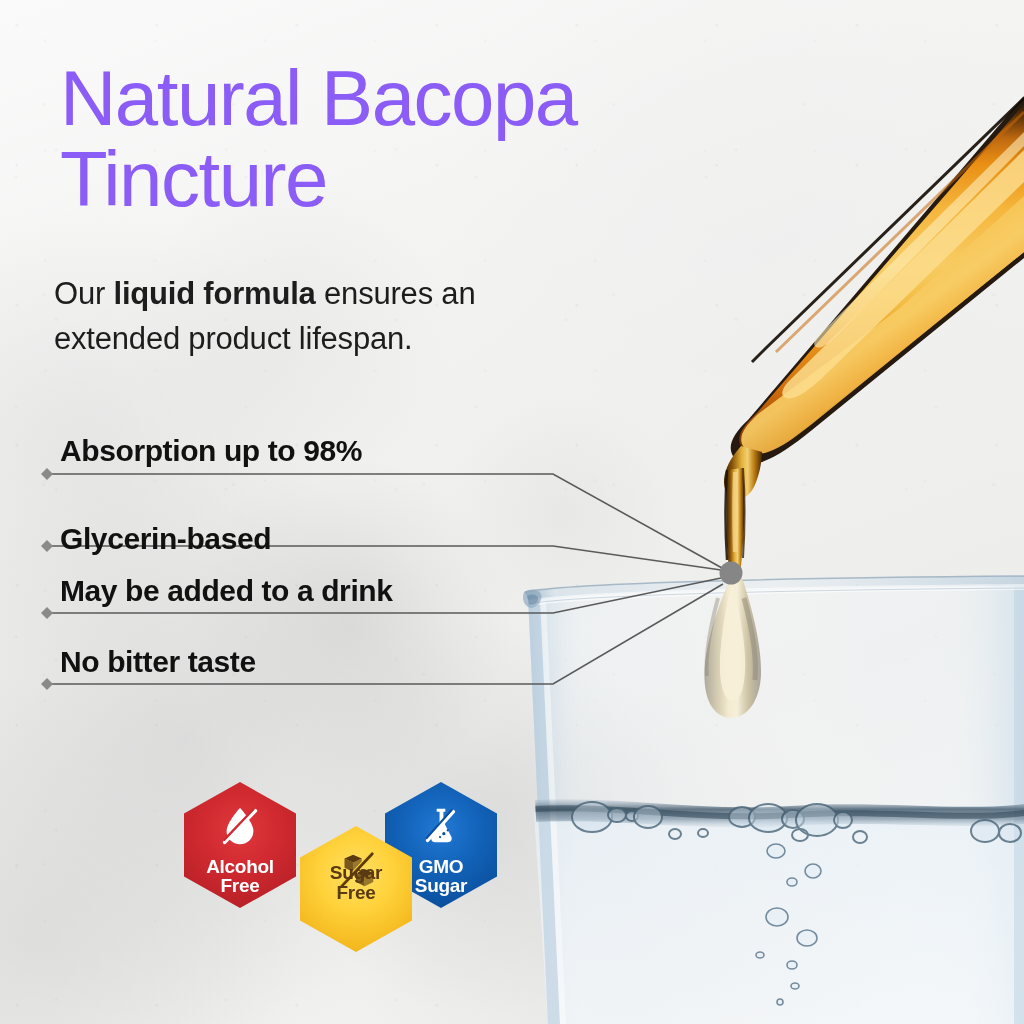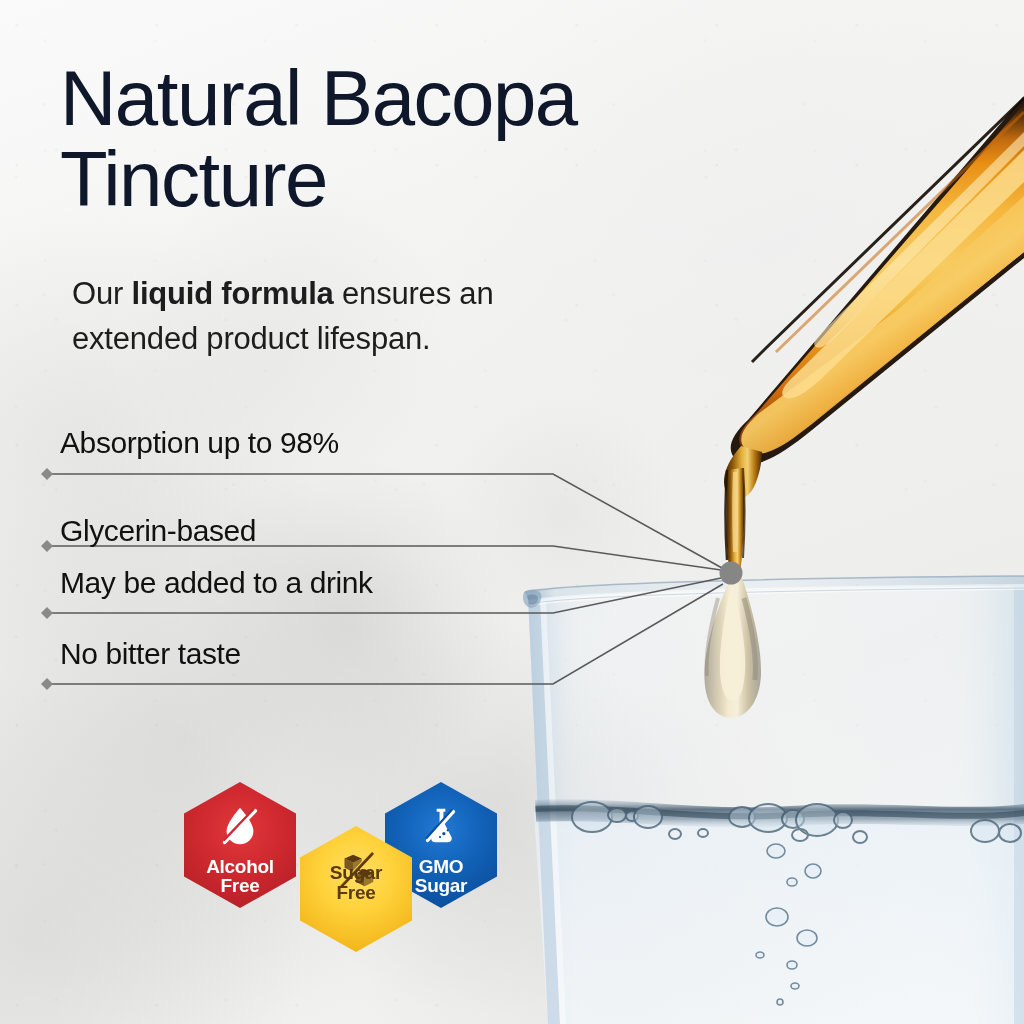--- a/index.html
+++ b/index.html
@@ -50,45 +50,46 @@
   
   .title {
     position: absolute;
     left: 60px;
     top: 58px;
     width: 620px;
     font-size: 78px;
     line-height: 1.04;
     font-weight: 300;
     letter-spacing: -1.5px;
-    color: #0f172a;
+    color: #8b5cf6;
     white-space: pre-line;
   }
   .subtitle {
     position: absolute;
-    left: 72px;
+    left: 54px;
     top: 272px;
     width: 540px;
     font-size: 31px;
     line-height: 1.44;
     font-weight: 300;
     letter-spacing: -.2px;
     color: #1d1d1d;
   }
   .subtitle b { font-weight: 700; }
 
   
   .feature-label {
     position: absolute;
     left: 60px;
     font-size: 30px;
-    font-weight: 400;
+    font-weight: 700;
     letter-spacing: -.4px;
     color: #111111;
     white-space: nowrap;
+    margin-top: 8px;
   }
 
   
   .badge {
     position: absolute;
     width: 112px;
     height: 126px;
     display: flex;
     flex-direction: column;
     align-items: center;

